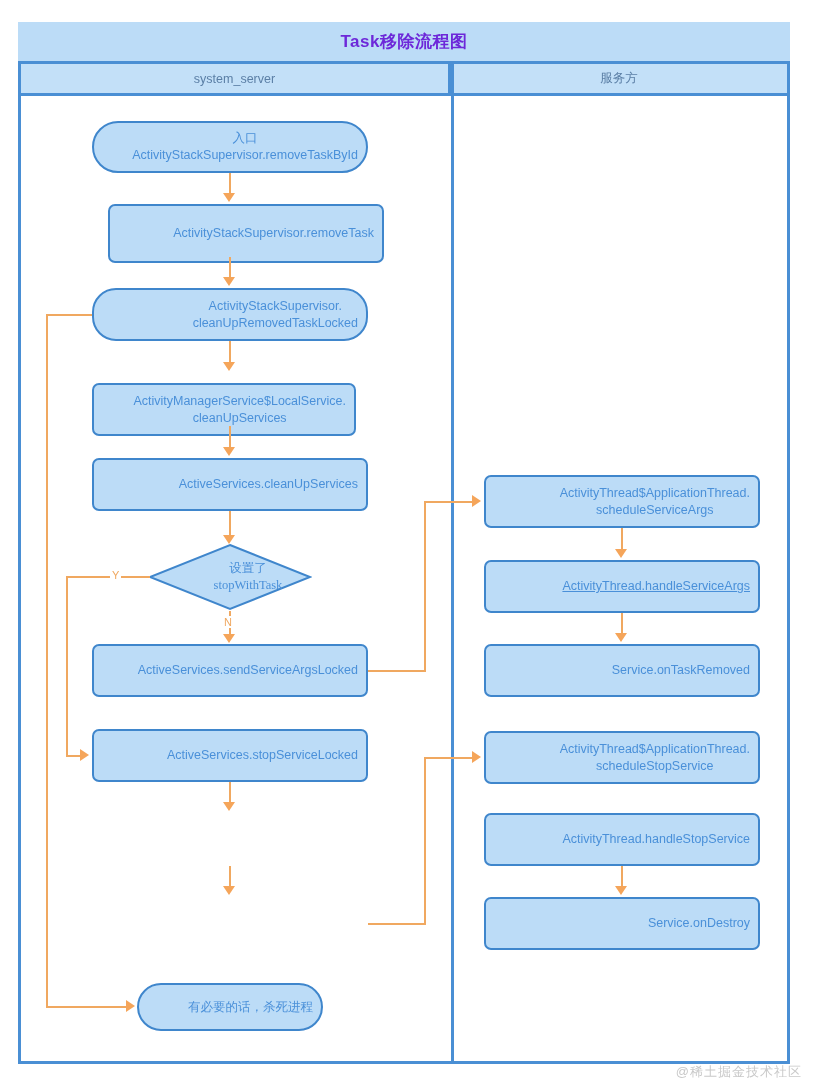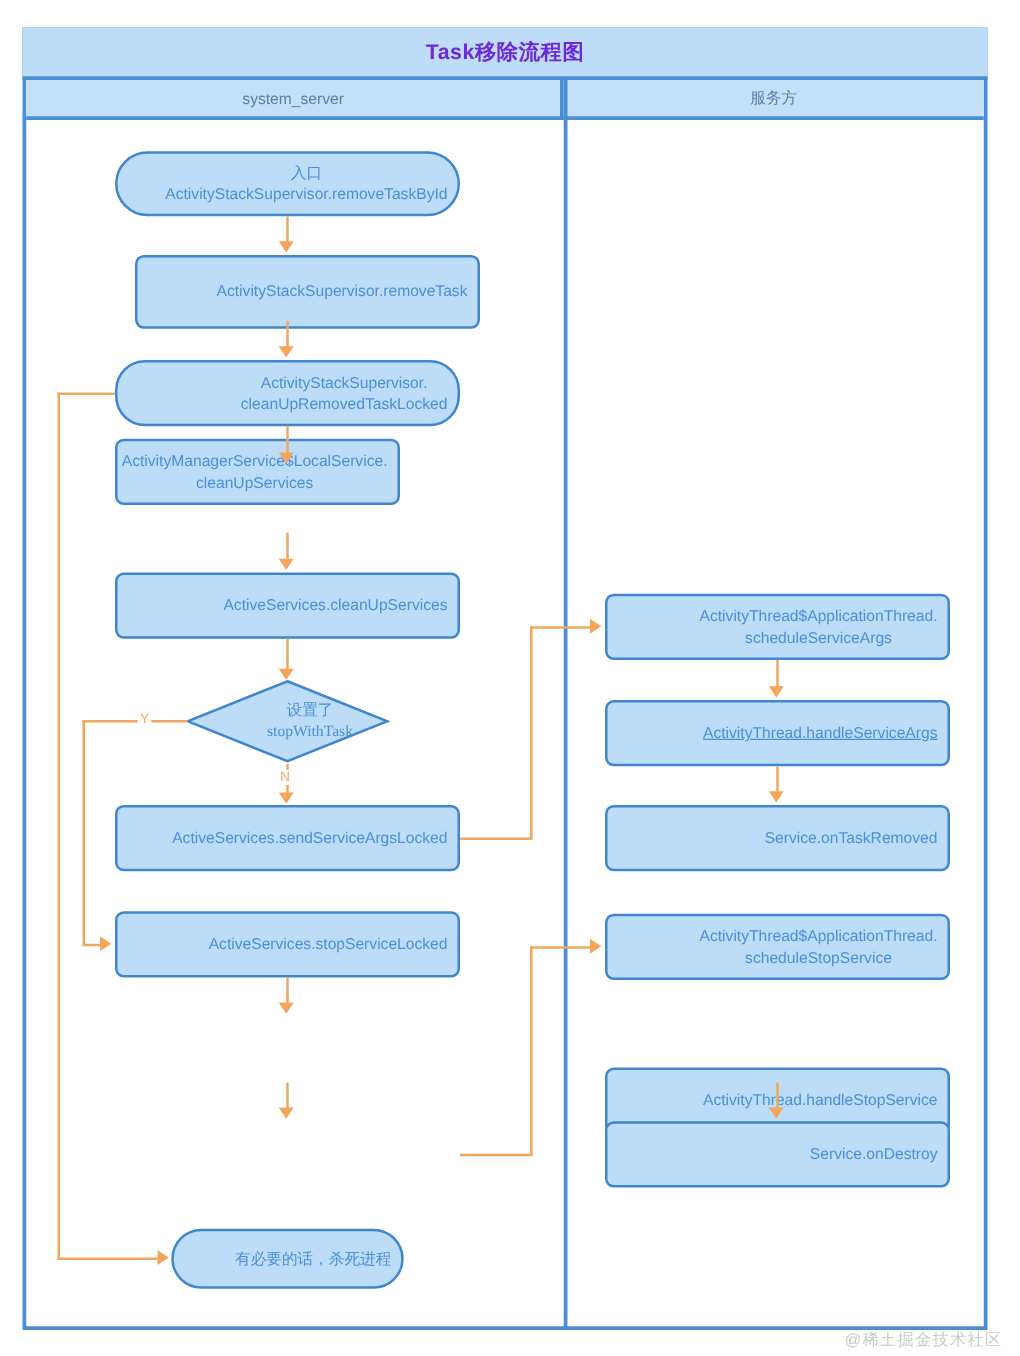--- a/index.html
+++ b/index.html
@@ -183,21 +183,21 @@
     </div>
   </div>
 
   <div class="node" style="left:92px; top:288px; width:276px; height:53px;border-radius:24px;">
     <div>
       <span class="ln">ActivityStackSupervisor.</span>
       <span class="ln">cleanUpRemovedTaskLocked</span>
     </div>
   </div>
 
-  <div class="node" style="left:92px; top:351px; width:228px; height:53px;">
+  <div class="node" style="left:92px; top:383px; width:264px; height:53px;">
     <div>
       <span class="ln">ActivityManagerService$LocalService.</span>
       <span class="ln">cleanUpServices</span>
     </div>
   </div>
 
   <div class="node" style="left:92px; top:458px; width:276px; height:53px;">
     <div>
       <span class="ln">ActiveServices.cleanUpServices</span>
     </div>
@@ -252,21 +252,21 @@
     </div>
   </div>
 
   <div class="node" style="left:484px; top:731px; width:276px; height:53px;">
     <div>
       <span class="ln">ActivityThread$ApplicationThread.</span>
       <span class="ln">scheduleStopService</span>
     </div>
   </div>
 
-  <div class="node" style="left:484px; top:813px; width:276px; height:53px;margin-top:41px;">
+  <div class="node" style="left:484px; top:813px; width:276px; height:53px;">
     <div>
       <span class="ln">ActivityThread.handleStopService</span>
     </div>
   </div>
 
   <div class="node" style="left:484px; top:897px; width:276px; height:53px;">
     <div>
       <span class="ln">Service.onDestroy</span>
     </div>
   </div>

